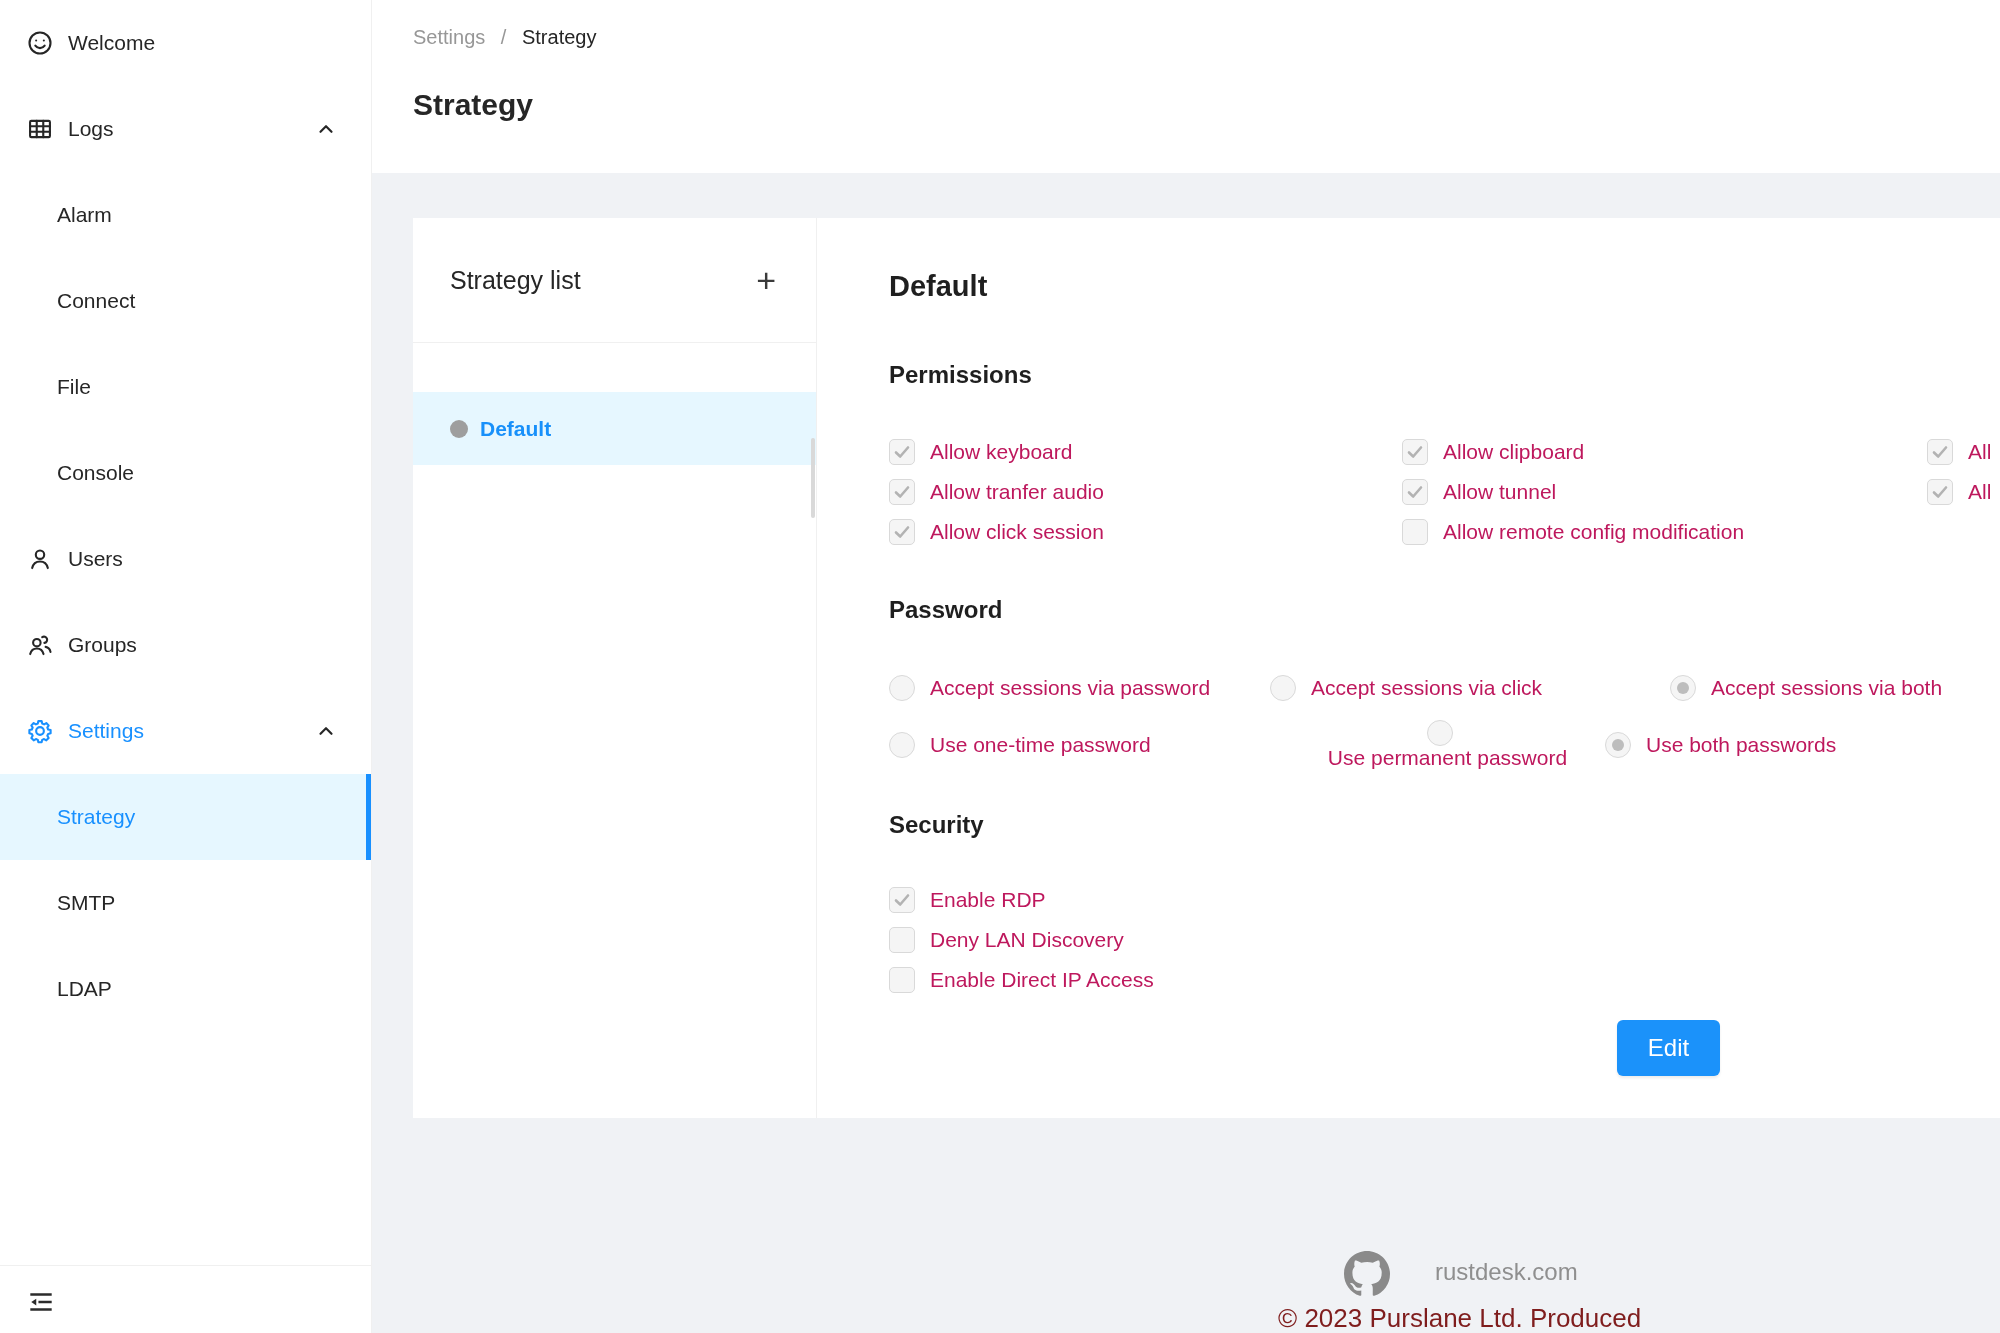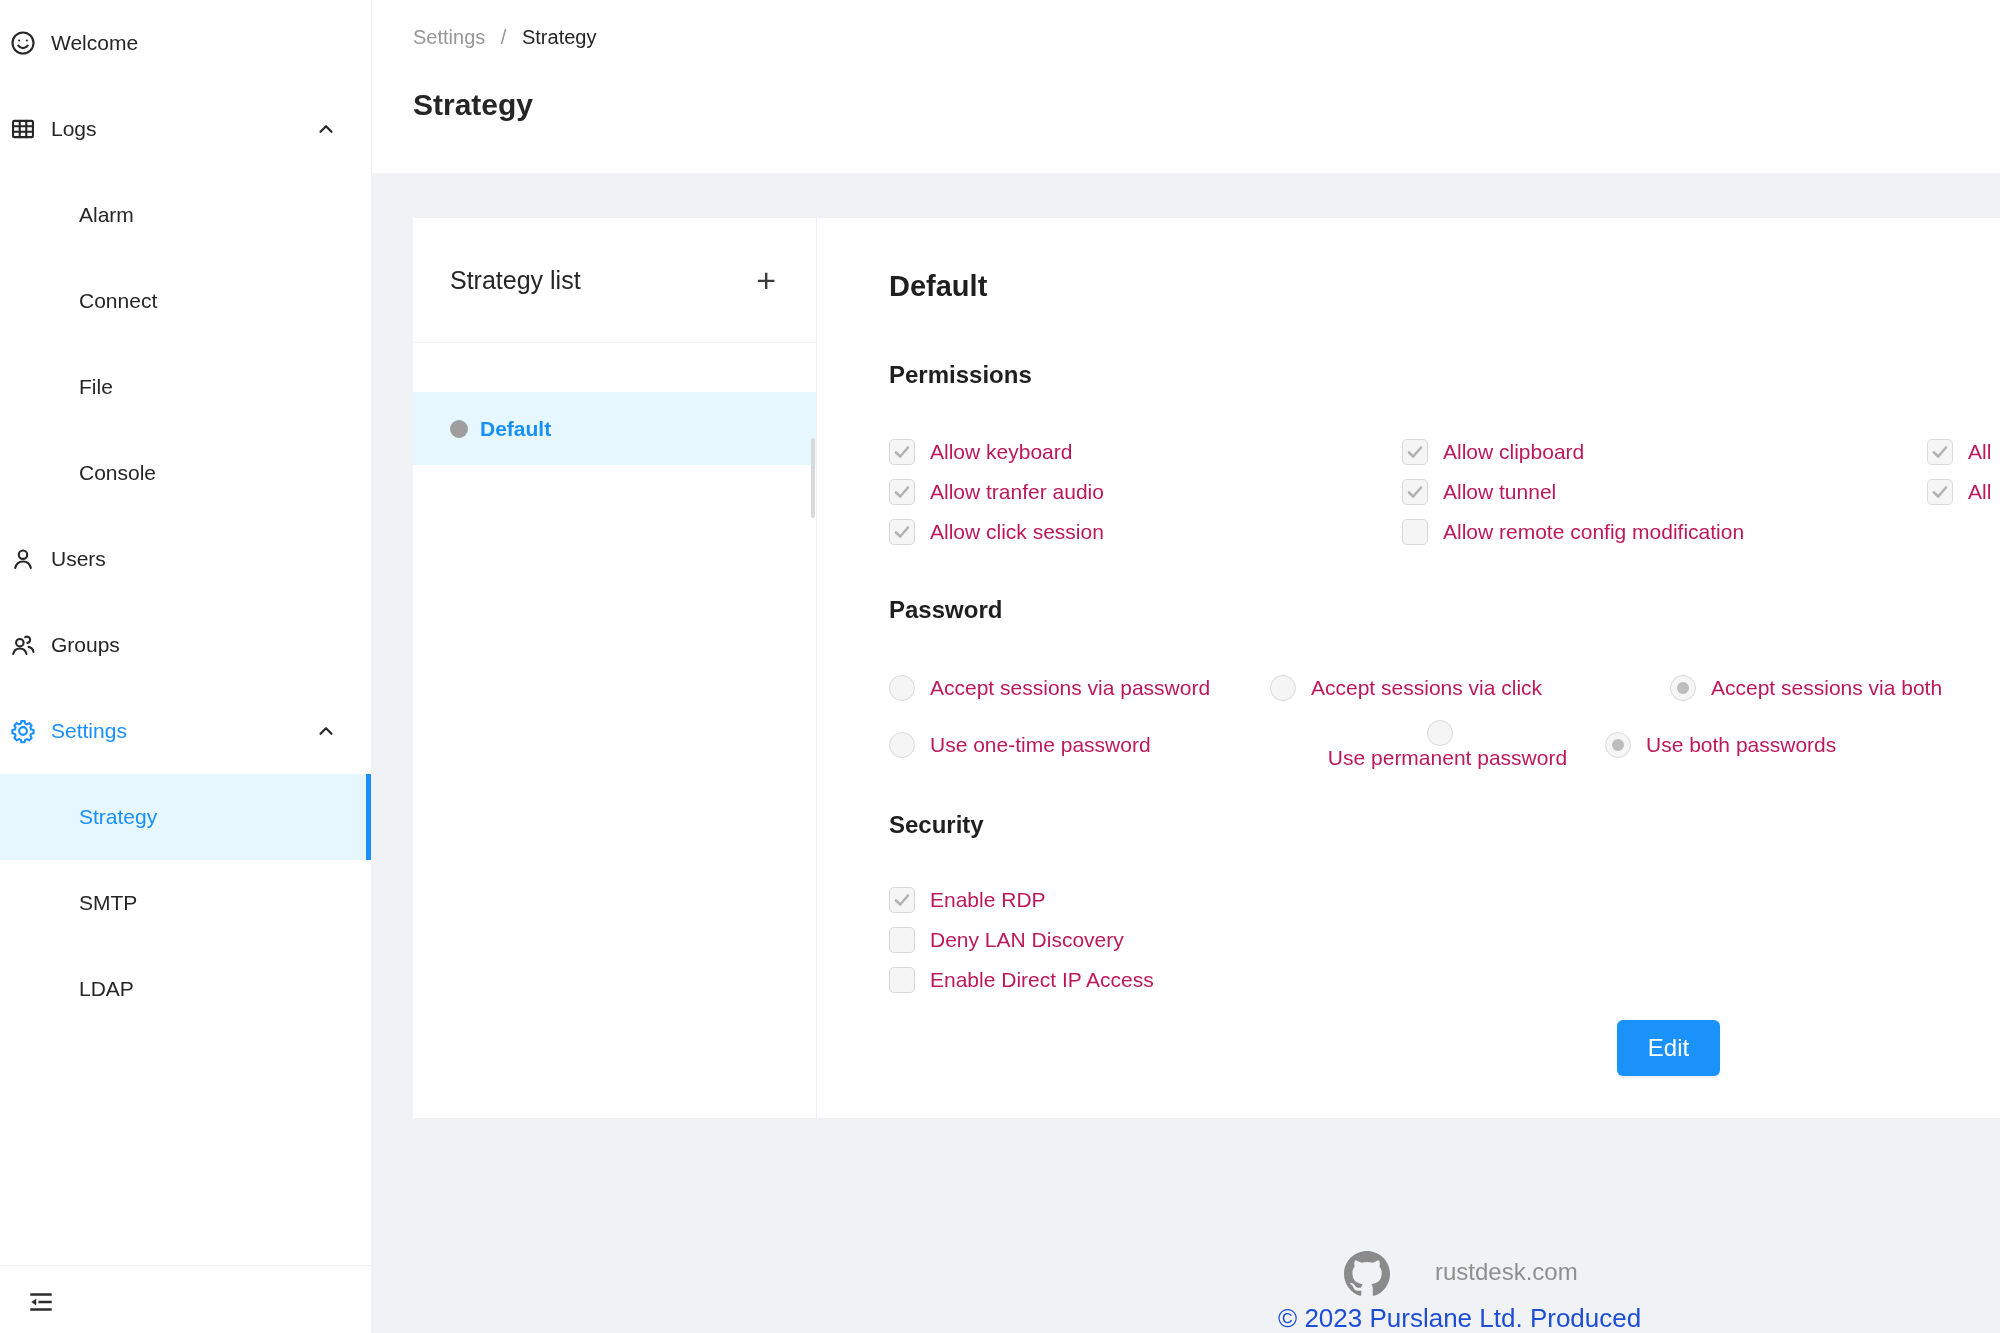--- a/index.html
+++ b/index.html
@@ -8,24 +8,24 @@
     font-family:"Liberation Sans","DejaVu Sans",sans-serif;
     background:#f0f2f5; color:#262626; overflow:hidden; position:relative;
   }
   
   .header-band { position:absolute; left:0; top:0; right:0; height:173px; background:#ffffff; }
 
   
   .sidebar { position:absolute; left:0; top:0; width:372px; height:1333px;
     background:#ffffff; border-right:1px solid #f0f0f0; z-index:5; }
   .side-item { position:relative; height:86px; display:flex; align-items:center;
-    padding-left:9px; font-size:21px; color:#262626; cursor:pointer; white-space:nowrap; }
+    padding-left:26px; font-size:21px; color:#262626; cursor:pointer; white-space:nowrap; }
   .side-item .icon { width:28px; height:28px; display:inline-flex; align-items:center; justify-content:center; flex:0 0 28px; }
   .side-item .lbl { margin-left:14px; }
-  .side-item.sub { padding-left:79px; }
+  .side-item.sub { padding-left:57px; }
   .side-item .chev { position:absolute; right:34px; top:50%; transform:translateY(-50%); display:inline-flex; }
   .side-item.active-parent { color:#1890ff; }
   .side-item.sub-active { background:#e6f7ff; color:#1890ff; }
   .active-bar { position:absolute; right:0; top:0; width:5px; height:100%; background:#1890ff; }
   .sidebar-footer { position:absolute; left:0; right:0; top:1265px; border-top:1px solid #f0f0f0; padding:21px 0 0 26px; }
   svg.ic { stroke:#262626; fill:none; stroke-width:1.8; stroke-linecap:round; stroke-linejoin:round; }
   svg.ic.blue { stroke:#1890ff; }
 
   
   .breadcrumb { position:absolute; left:413px; top:26px; font-size:20px; z-index:2; }
@@ -82,21 +82,21 @@
   .sec-list { margin-top:40px; }
   .sec-list .cell { height:40px; }
 
   .edit-btn { display:block; margin:20px 0 0 728px; width:103px; height:56px;
     background:#1b92fa; color:#ffffff; font-size:24px; font-family:inherit;
     border:none; border-radius:6px; cursor:pointer; box-shadow:0 2px 3px rgba(0,0,0,0.08); }
 
   
   .footer-gh { position:absolute; left:1344px; top:1251px; width:46px; height:46px; cursor:pointer; }
   .footer-link { position:absolute; left:1435px; top:1258px; font-size:24px; color:#8f8f8f; text-decoration:none; cursor:pointer;text-align:center; }
-  .footer-copy { position:absolute; left:1278px; top:1303px; font-size:26px; color:#1d4ed8; white-space:nowrap; }
+  .footer-copy { position:absolute; left:1278px; top:1303px; font-size:26px; color:#7f1d1d; white-space:nowrap; }
 </style>
 </head>
 <body>
 
 <div class="header-band"></div>
 
 <aside class="sidebar">
 
   <div class="side-item">
     <span class="icon">

